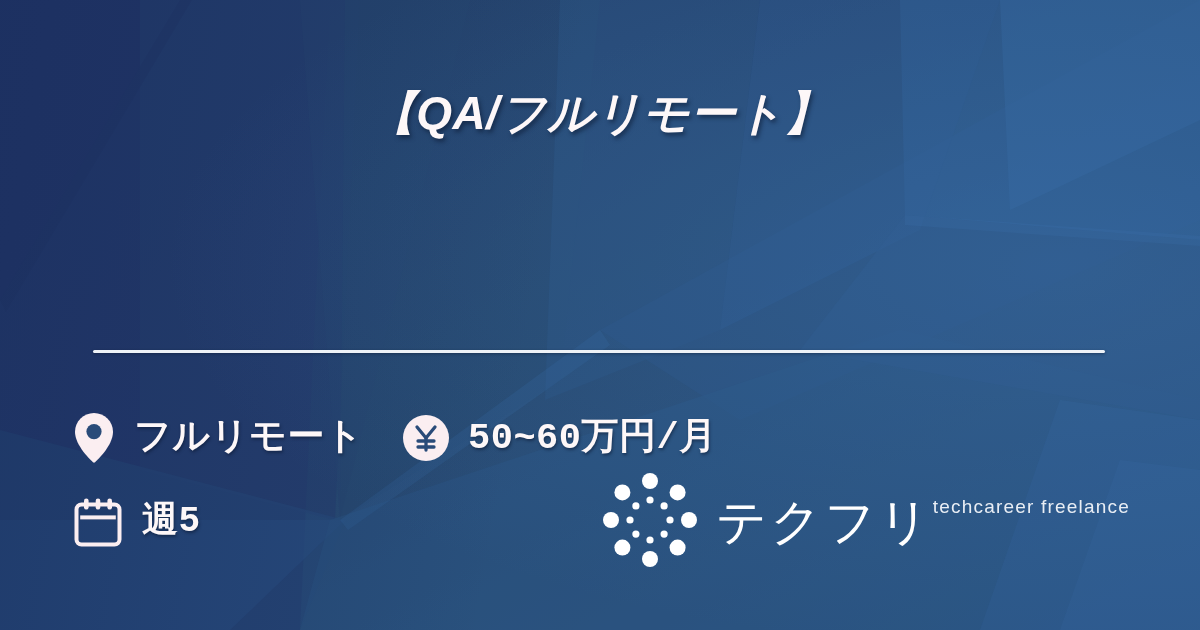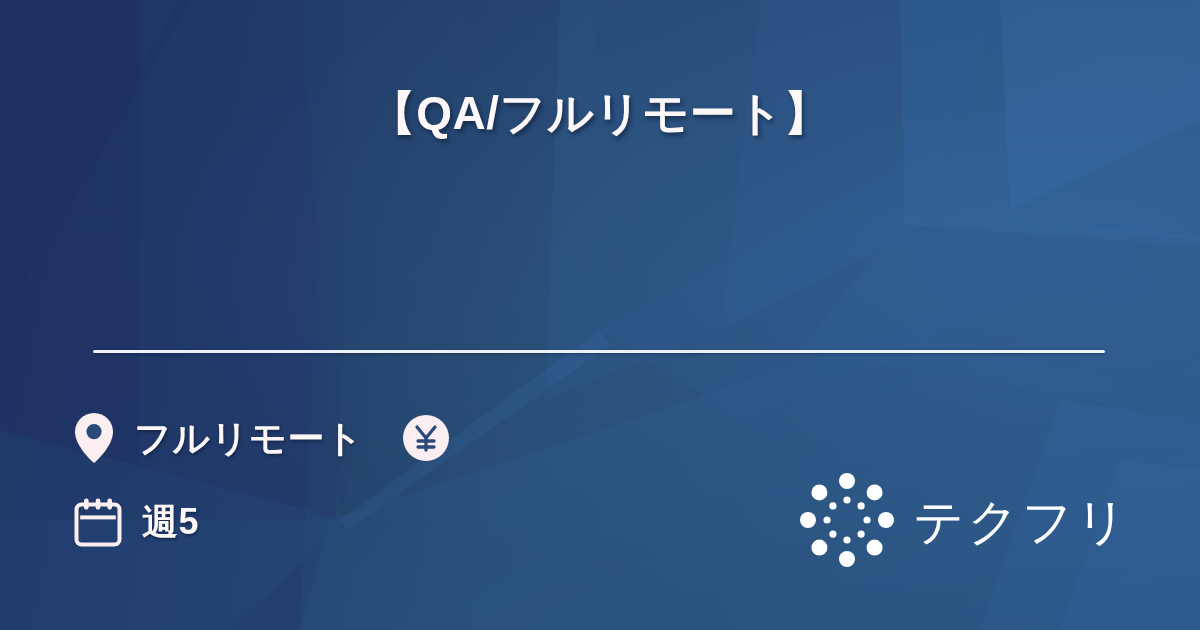--- a/index.html
+++ b/index.html
@@ -35,20 +35,21 @@
     position:absolute;
     top:84px; left:0; right:0;
     text-align:center;
     color:#fdf7f8;
     font-weight:700;
     font-size:46px;
     line-height:58px;
     letter-spacing:.5px;
     text-shadow:2px 3px 4px rgba(10,22,45,.55);
     white-space:nowrap;
+    font-style:italic;
   }
   .title-line{ display:block; }
 
   .divider{
     position:absolute;
     left:93px; top:350px;
     width:1012px; height:3px;
     background:#eef2f7;
     border-radius:2px;
     box-shadow:0 1px 3px rgba(10,22,45,.45);
@@ -56,21 +57,21 @@
 
   .meta{
     position:absolute;
     left:72px; top:396px;
     width:640px;
     display:grid;
     grid-template-columns:330px 310px;
     grid-template-rows:84px 84px;
     align-items:center;
   }
-  .meta-item{ display:flex; align-items:center; gap:18px; }
+  .meta-item{ display:flex; align-items:center; gap:18px;font-family:Liberation Mono, monospace; }
   .meta-ico{ flex:0 0 auto; display:flex; align-items:center; justify-content:center; }
   .meta-label{
     color:#fdf7f8;
     font-weight:700;
     font-size:37px;
     line-height:1;
     letter-spacing:.5px;
     text-shadow:1px 2px 3px rgba(10,22,45,.5);
     white-space:nowrap;
   }
@@ -168,20 +169,21 @@
           <svg width="48" height="48" viewBox="0 0 48 48" aria-hidden="true">
             <circle cx="24" cy="24" r="23" fill="#fbeef1"></circle>
             <g stroke="#2a4b79" stroke-width="3.3" stroke-linecap="round" fill="none">
               <path d="M15 13l9 11 9-11"></path>
               <path d="M16 27h16"></path>
               <path d="M16 33h16"></path>
               <path d="M24 24v12"></path>
             </g>
           </svg>
         </span>
+        <span class="meta-label">50~60万円/月</span>
       </div>
 
       <div class="meta-item">
         <span class="meta-ico">
           <svg width="52" height="50" viewBox="0 0 52 50" aria-hidden="true">
             <g fill="#fbeef1">
               <rect x="12" y="1.5" width="4.6" height="11" rx="2.3"></rect>
               <rect x="23.7" y="1.5" width="4.6" height="11" rx="2.3"></rect>
               <rect x="35.4" y="1.5" width="4.6" height="11" rx="2.3"></rect>
             </g>
@@ -214,17 +216,18 @@
             <circle cx="62.1" cy="62.1" r="3.6"></circle>
             <circle cx="48" cy="68" r="3.6"></circle>
             <circle cx="33.9" cy="62.1" r="3.6"></circle>
             <circle cx="28" cy="48" r="3.6"></circle>
             <circle cx="33.9" cy="33.9" r="3.6"></circle>
           </g>
         </svg>
       </span>
       <span class="logo-type">
         <span class="logo-jp">テクフリ</span>
+        <span class="logo-en">techcareer freelance</span>
       </span>
     </div>
 
   </div>
 </div>
 
 </body></html>

